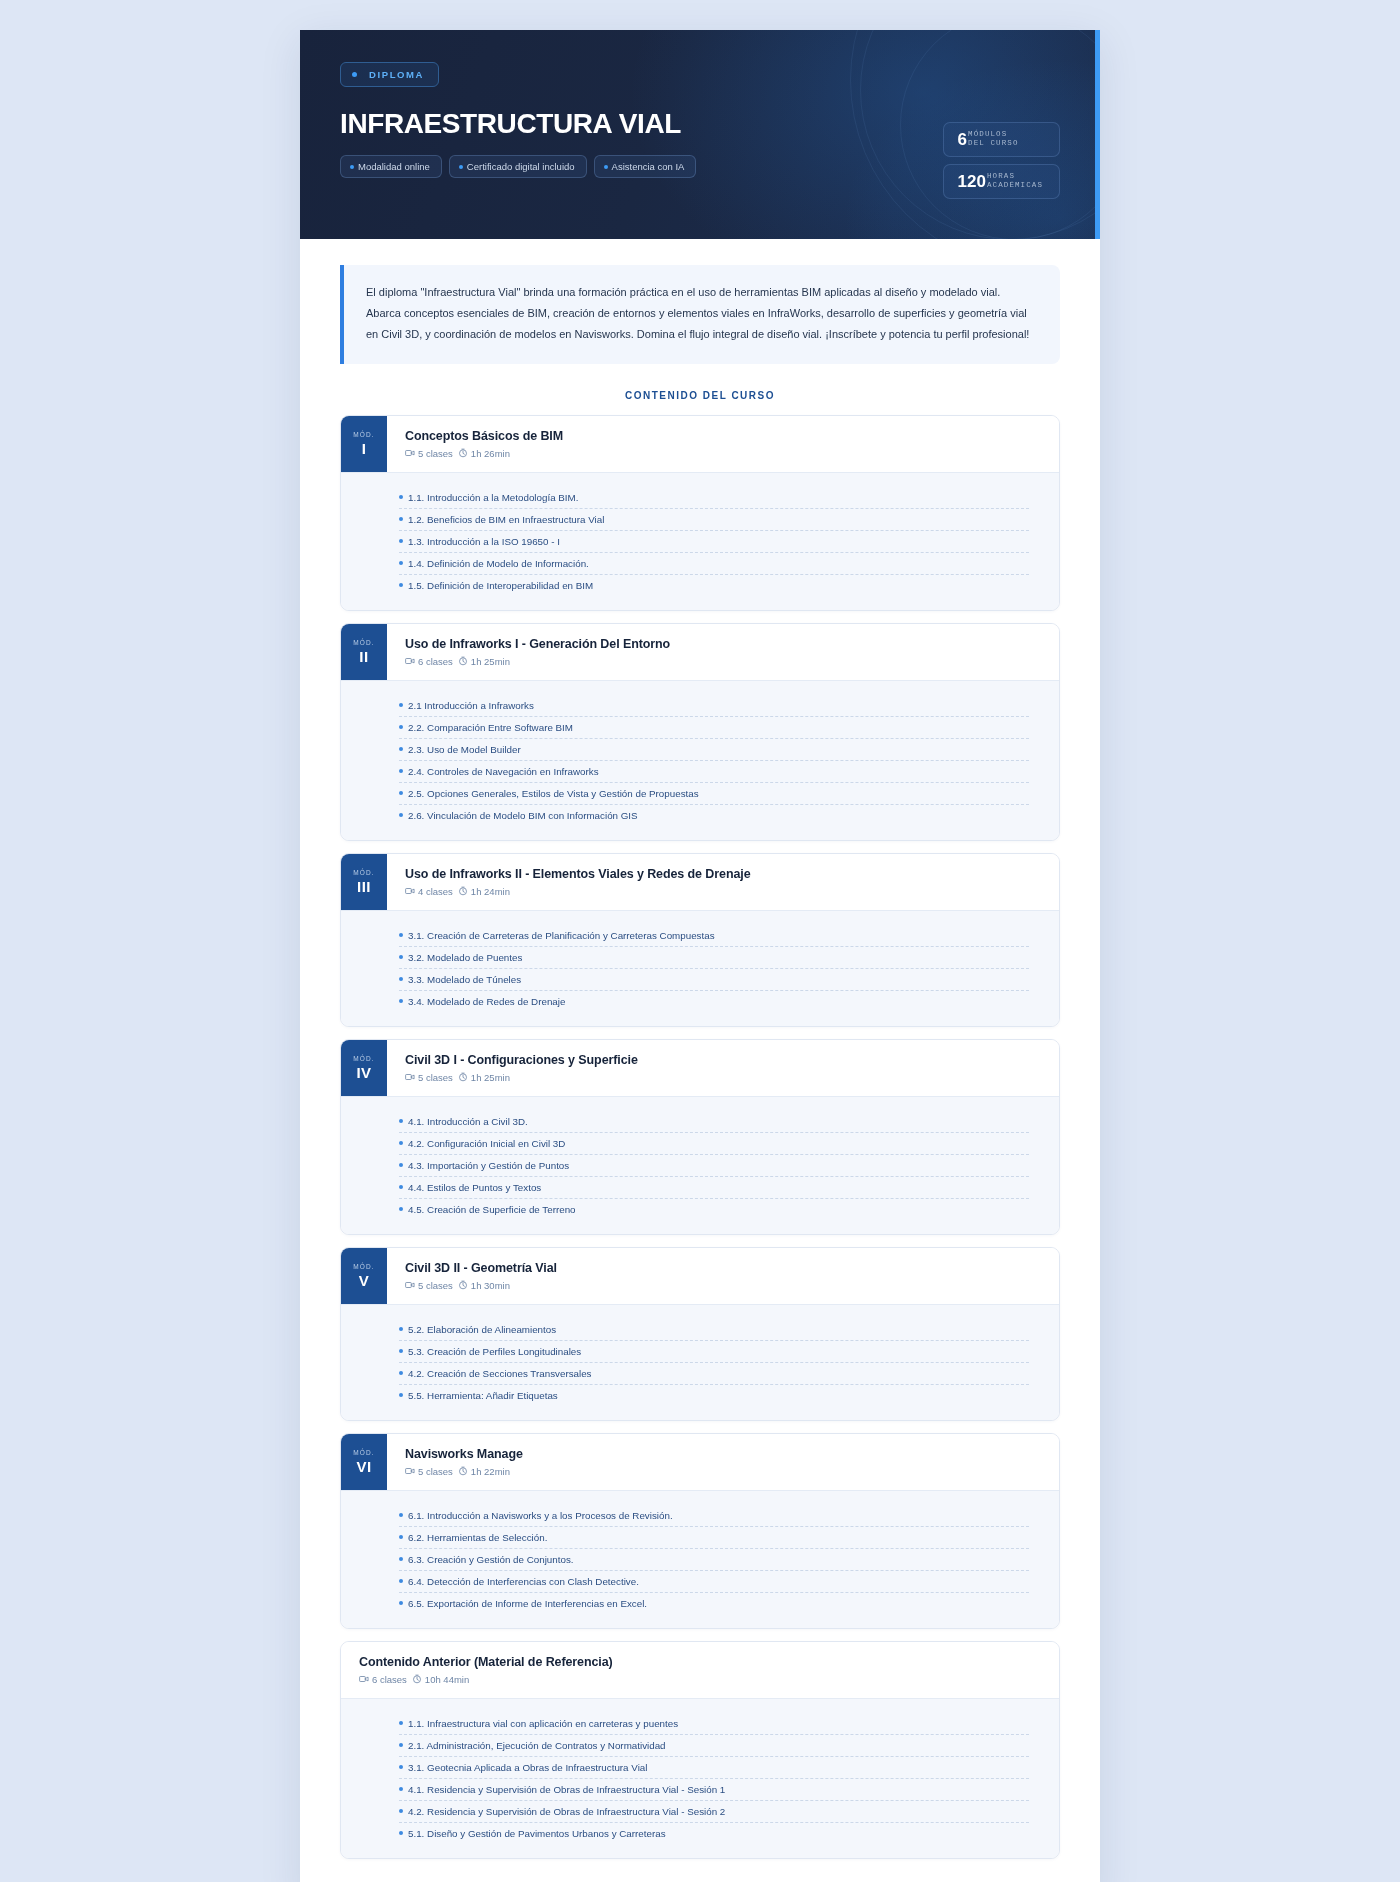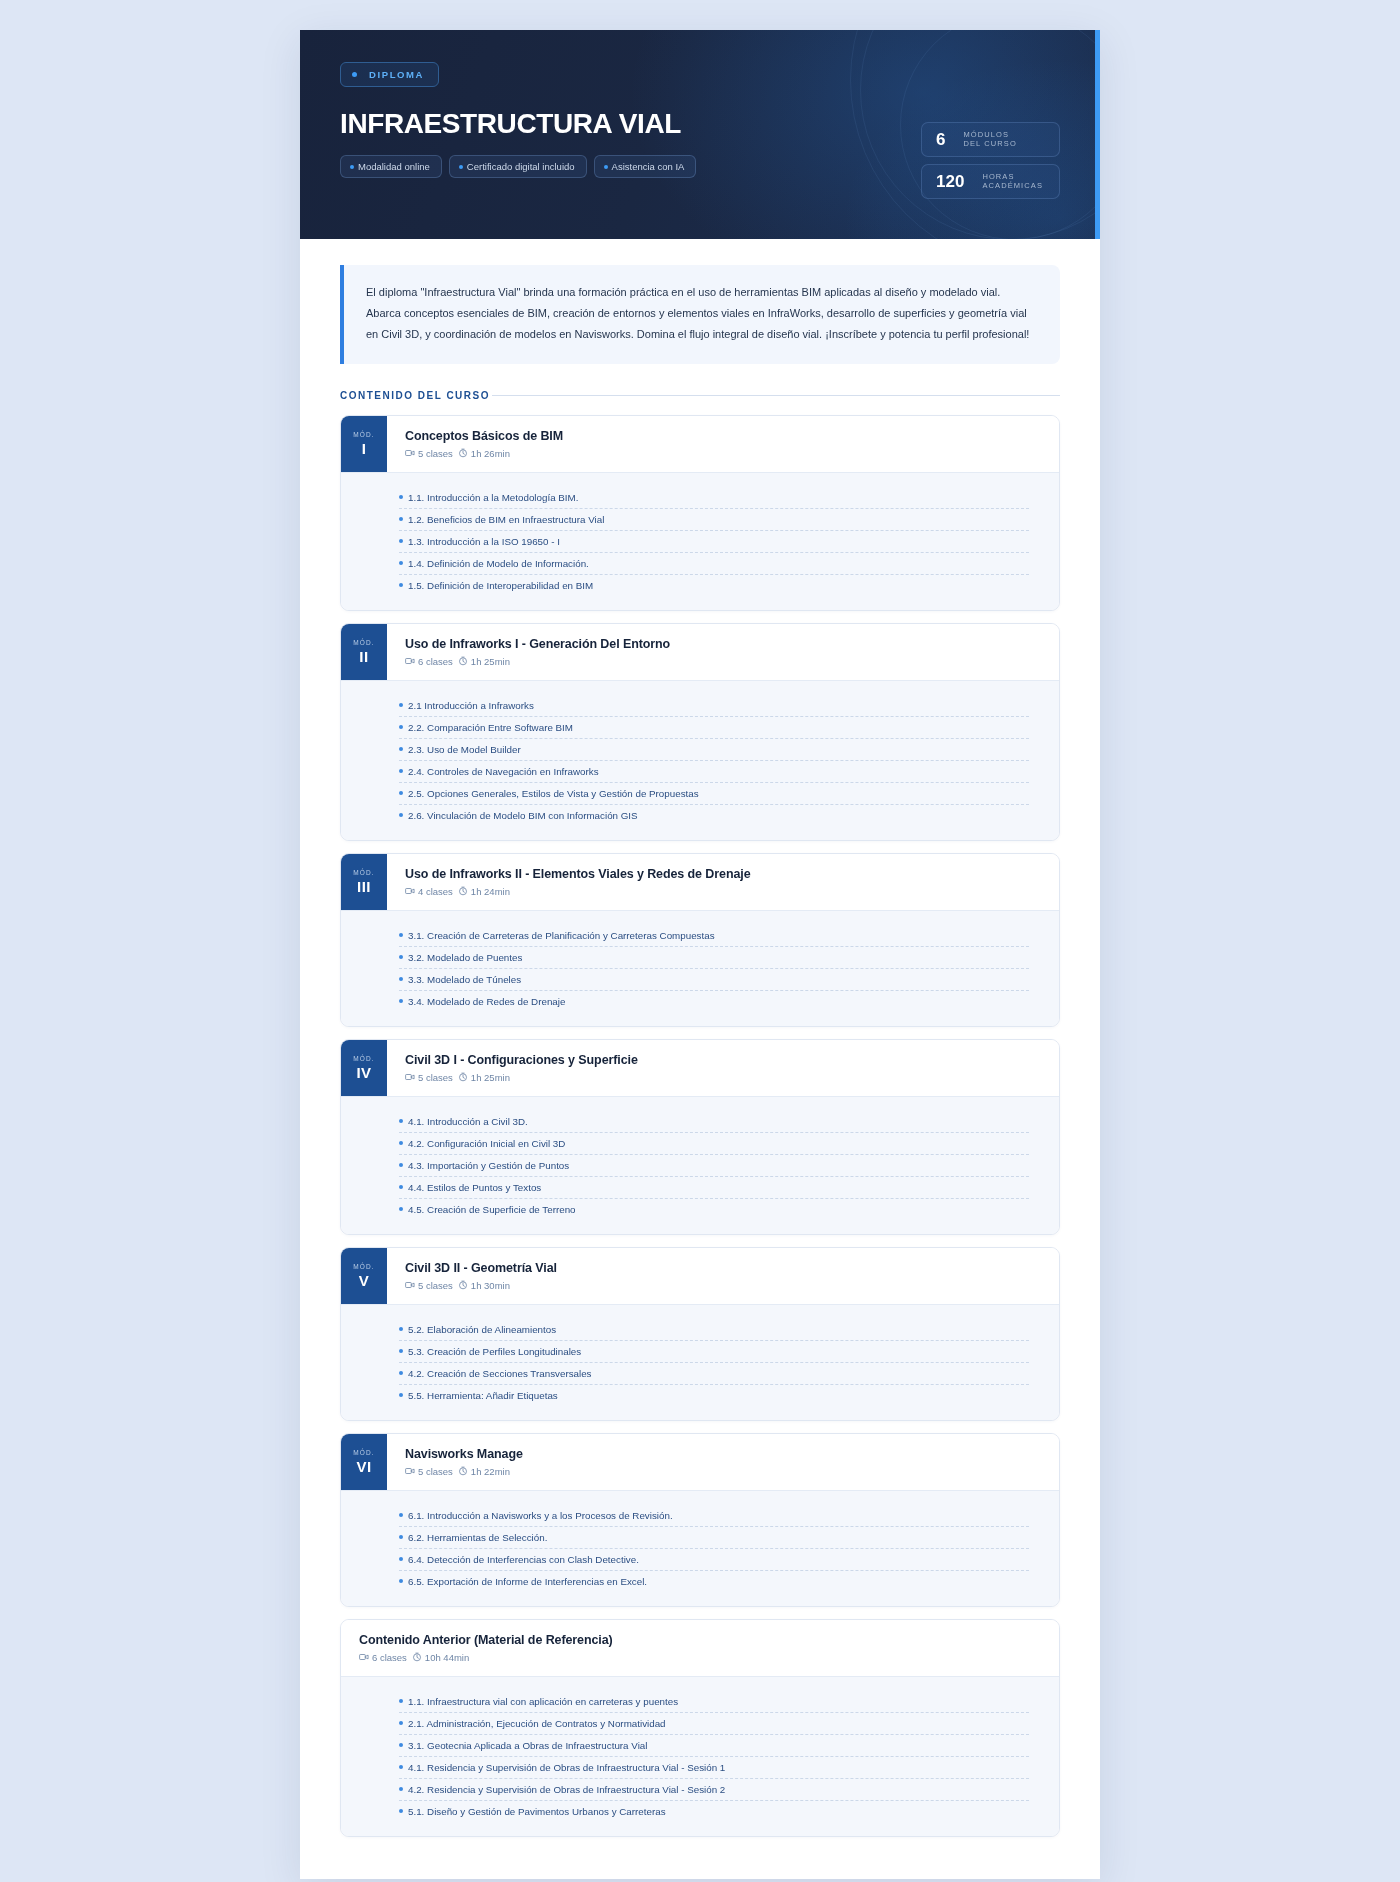--- a/index.html
+++ b/index.html
@@ -138,21 +138,22 @@
     color: #ffffff;
     font-size: 17px;
     font-weight: bold;
     line-height: 1;
   }
   .stat-lbl {
     color: #a7b8cf;
     font-size: 7.5px;
     letter-spacing: 1.1px;
     line-height: 1.25;
-    margin-left: 18px;
+    margin-left: 1px;
+    font-family: Liberation Mono, monospace;
   }
 
   
   .body-wrap { padding: 26px 40px 30px 40px; background: #ffffff; }
 
   .intro {
     background: #f2f6fd;
     border-left: 4px solid #2f7ee0;
     border-radius: 0 8px 8px 0;
     padding: 17px 24px 18px 22px;
@@ -161,20 +162,21 @@
     color: #26364f;
     font-size: 11px;
     line-height: 1.95;
   }
 
   .section-head {
     display: flex;
     align-items: center;
     gap: 0;
     margin: 26px 0 14px 0;
+    flex-direction: column;
   }
   .section-head .label {
     color: #1d4f93;
     font-size: 10px;
     font-weight: bold;
     letter-spacing: 1.5px;
     white-space: nowrap;
   }
   .section-head .rule {
     flex: 1;
@@ -605,20 +607,24 @@
               <div class="lesson">
                 <span class="ldot"></span>
                 <span>6.1. Introducción a Navisworks y a los Procesos de Revisión.</span>
               </div>
               <div class="lesson">
                 <span class="ldot"></span>
                 <span>6.2. Herramientas de Selección.</span>
               </div>
               <div class="lesson">
                 <span class="ldot"></span>
+                <span>6.3. Creación y Gestión de Conjuntos.</span>
+              </div>
+              <div class="lesson">
+                <span class="ldot"></span>
                 <span>6.4. Detección de Interferencias con Clash Detective.</span>
               </div>
               <div class="lesson">
                 <span class="ldot"></span>
                 <span>6.5. Exportación de Informe de Interferencias en Excel.</span>
               </div>
             </div>
           </div>
         </div>
 

